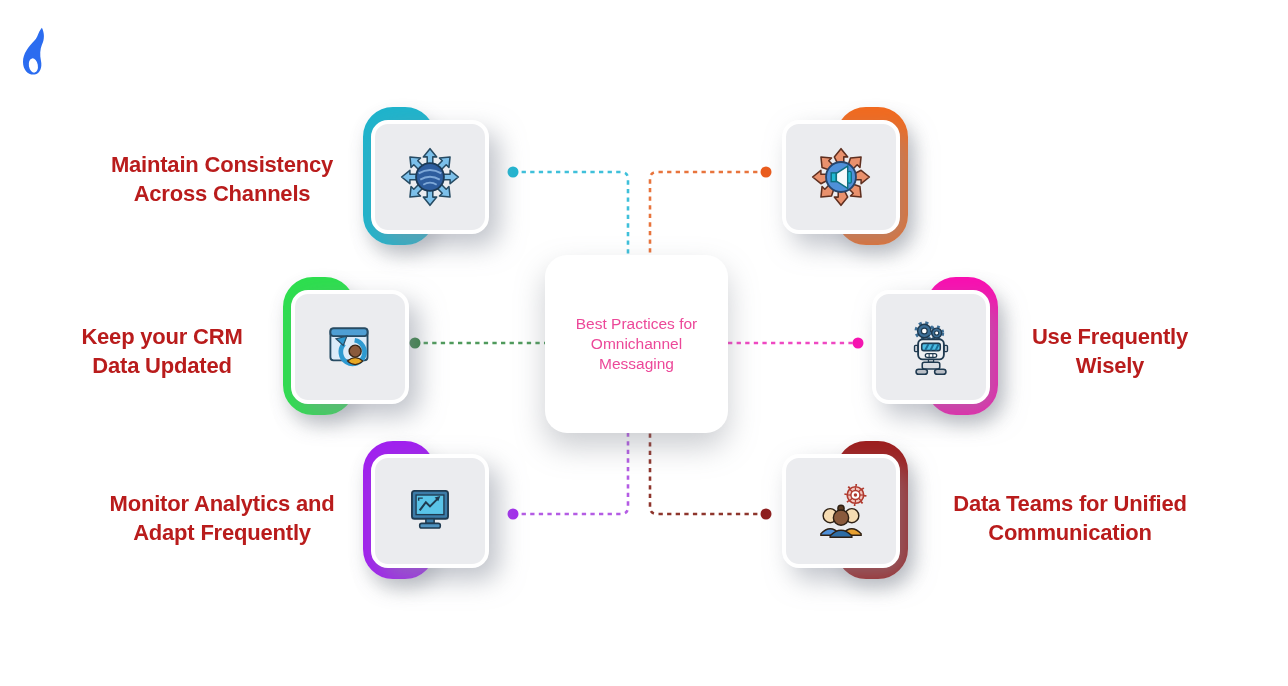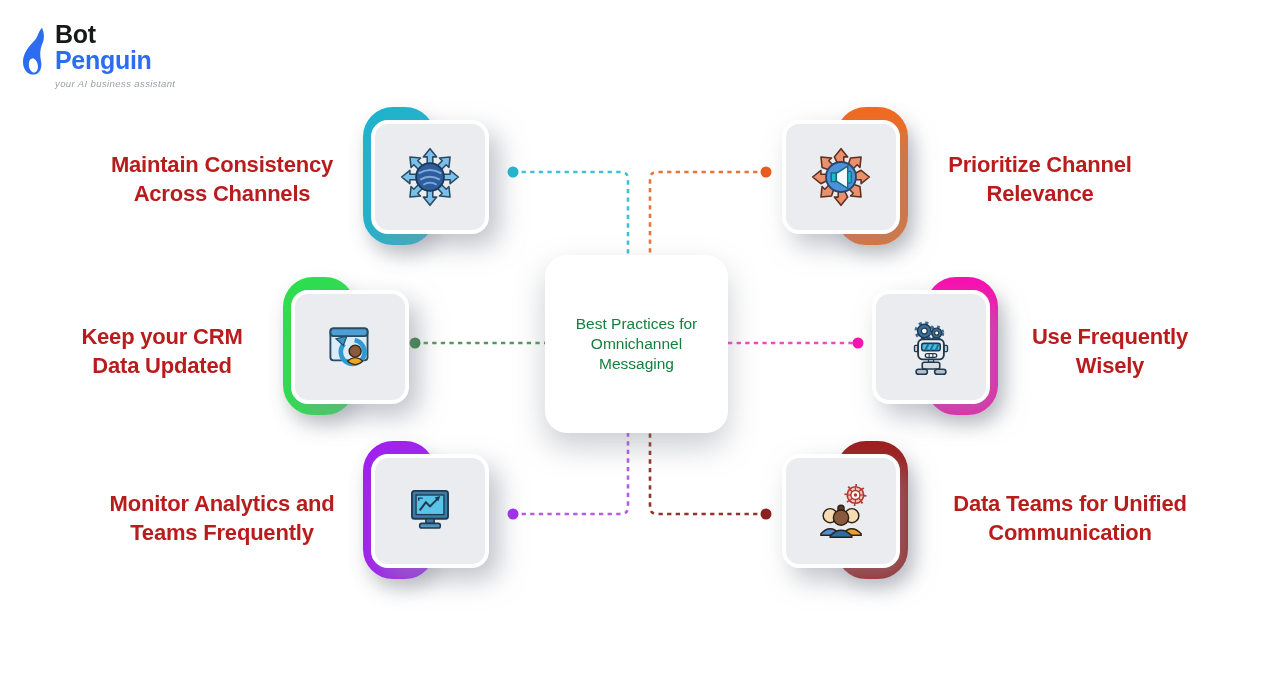--- a/index.html
+++ b/index.html
@@ -29,42 +29,37 @@
              border:4px solid #ffffff;border-radius:17px;
              box-shadow:10px 12px 26px rgba(140,146,158,.55);
              display:flex;align-items:center;justify-content:center;}
   .item-group.left  .icon-card{left:8px;}
   .item-group.right .icon-card{right:8px;}
 
   
   .center-card{position:absolute;left:545px;top:255px;width:183px;height:178px;background:#fff;
                border-radius:22px;box-shadow:0 14px 30px rgba(120,126,138,.38);
                display:flex;align-items:center;justify-content:center;}
-  .center-title{width:142px;text-align:center;font-size:15.5px;line-height:1.3;color:#15803d;}
+  .center-title{width:142px;text-align:center;font-size:15.5px;line-height:1.3;color:#ec4899;}
 
   
   .connector-layer{position:absolute;left:0;top:0;pointer-events:none;}
   .conn{fill:none;stroke-width:2.6;stroke-dasharray:4.3 4.3;}
 </style>
 </head>
 <body>
 
 <div id="canvas">
 
   <div class="logo">
     <svg class="logo-mark" width="36" height="52" viewBox="0 0 40 56">
       <path d="M31 1 C26 7 27 11 23 15 C16 22 10 30 10 39 C10 48 16 54 23 53
                C29 52 31.5 45 30 38 C28.5 31 29 25 31 20 C34 14 34 7 31 1 Z" fill="#2b6cf0"></path>
       <ellipse cx="21.5" cy="43" rx="5" ry="8" fill="#ffffff" transform="rotate(-10 21.5 43)"></ellipse>
     </svg>
-    <div class="logo-text">
-      <div class="brand-top" style="color: rgb(23, 24, 26);">Bot</div>
-      <div class="brand-bottom" style="color: rgb(43, 108, 240);">Penguin</div>
-      <div class="tagline">your AI business assistant</div>
-    </div>
   </div>
 
   <svg class="connector-layer" width="1288" height="686" viewBox="0 0 1288 686">
     <path class="conn" d="M513 172 H621 Q628 172 628 179 V255" stroke="#3fc0da"></path>
     <circle cx="513" cy="172" r="5.5" fill="#1fb6d2"></circle>
 
     <path class="conn" d="M766 172 H657 Q650 172 650 179 V255" stroke="#e8743c"></path>
     <circle cx="766" cy="172" r="5.5" fill="#ea5c1d"></circle>
 
     <path class="conn" d="M415 343 H545" stroke="#4f9a5c"></path>
@@ -79,22 +74,21 @@
     <path class="conn" d="M766 514 H657 Q650 514 650 507 V433" stroke="#8e352c"></path>
     <circle cx="766" cy="514" r="5.5" fill="#8e1f1f"></circle>
   </svg>
 
   <div class="center-card">
     <div class="center-title">Best Practices for Omnichannel Messaging</div>
   </div>
 
   <div class="label" style="left:82px;top:150px;width:280px">Maintain Consistency Across Channels</div>
   <div class="label" style="left:67px;top:322px;width:190px">Keep your CRM Data Updated</div>
-  <div class="label" style="left:87px;top:489px;width:270px">Monitor Analytics and Teams Frequently</div>
-  <div class="label" style="left:910px;top:150px;width:260px">Prioritize Channel Relevance</div>
+  <div class="label" style="left:87px;top:489px;width:270px">Monitor Analytics and Adapt Frequently</div>
   <div class="label" style="left:1010px;top:322px;width:200px">Use Frequently Wisely</div>
   <div class="label" style="left:920px;top:489px;width:300px">Data Teams for Unified Communication</div>
 
   <div class="item-group left" style="left:363px;top:107px">
     <div class="bracket" style="border-color: rgb(31, 180, 204);"></div>
     <div class="icon-card">
       <svg width="66" height="66" viewBox="0 0 64 64">
         <defs>
             <path id="arw1" d="M32 4.5 L38.5 12.5 L34.7 12.5 L34.7 20 L29.3 20 L29.3 12.5 L25.5 12.5 Z"></path>
           </defs>

